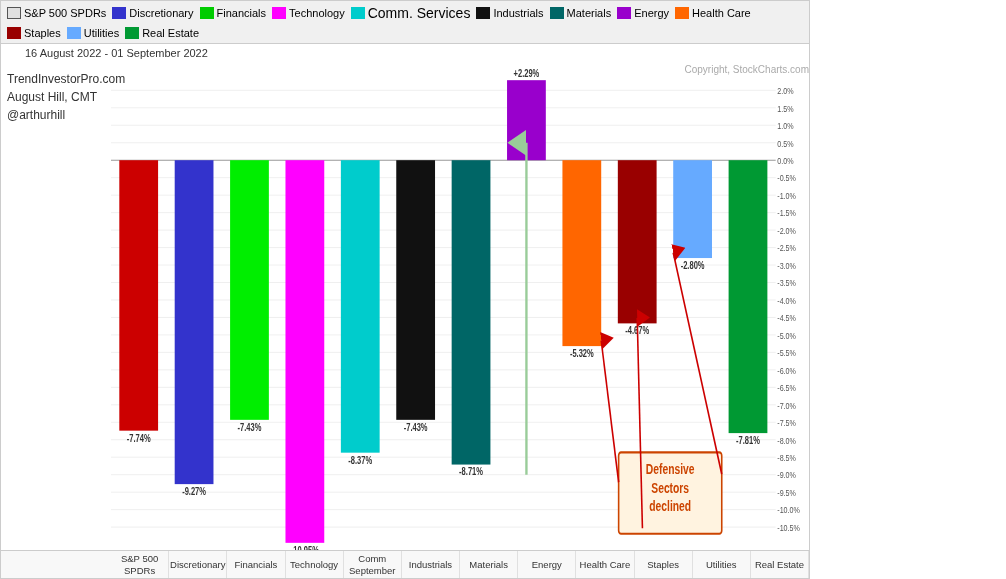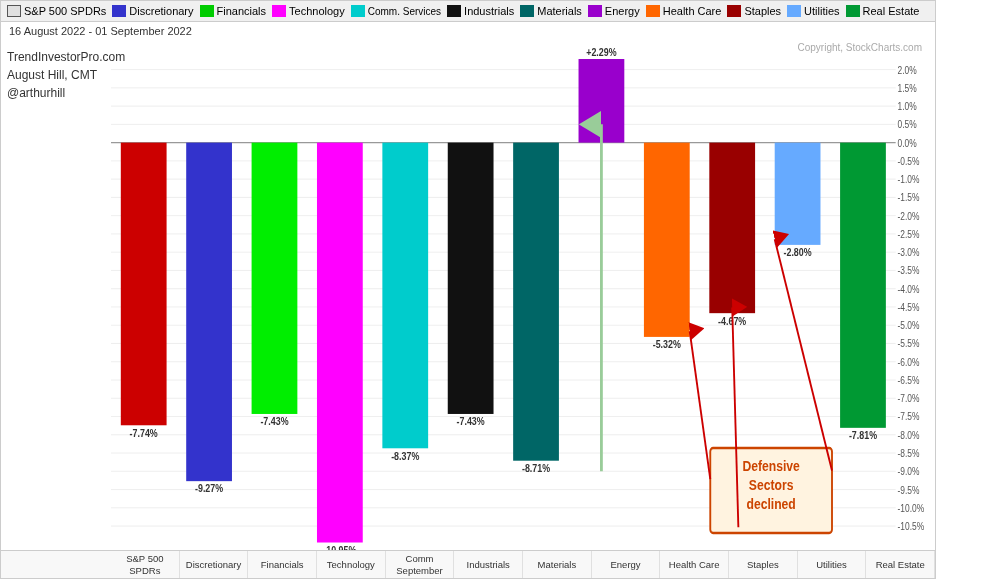--- a/index.html
+++ b/index.html
@@ -4,21 +4,21 @@
   <style>
     * { margin: 0; padding: 0; box-sizing: border-box; }
     body {
       font-family: Arial, sans-serif;
       background: #fff;
       width: 1006px;
       height: 579px;
       overflow: hidden;
     }
     .chart-container {
-      width: 936px;
+      width: 810px;
       height: 579px;
       background: #fff;
       border: 1px solid #ccc;
       display: flex;
       flex-direction: column;
     }
     
     .legend {
       display: flex;
       align-items: center;
@@ -36,21 +36,21 @@
       white-space: nowrap;
     }
     .legend-color {
       width: 14px;
       height: 12px;
       display: inline-block;
       border: 1px solid #333;
     }
     
     .date-range {
-      padding: 3px 8px;
+      padding: 3px 24px;
       font-size: 11px;
       color: #333;
     }
     
     .chart-area {
       display: flex;
       flex: 1;
       position: relative;
     }
     .chart-left {
@@ -67,21 +67,21 @@
       margin-top: 4px;
     }
     .chart-main {
       flex: 1;
       position: relative;
       overflow: hidden;
     }
     .copyright {
       position: absolute;
       top: 2px;
-      right: 13px;
+      right: 0;
       font-size: 10px;
       color: #aaa;
     }
     
     .bottom-labels {
       display: flex;
       border-top: 1px solid #ccc;
       background: #f8f8f8;
       height: 28px;
     }
@@ -123,21 +123,21 @@
         <div class="legend-item">
           <span class="legend-color" style="background:#00cc00;border-color:#00cc00;"></span>
           <span style="font-size:11px;">Financials</span>
         </div>
         <div class="legend-item">
           <span class="legend-color" style="background:#ff00ff;border-color:#ff00ff;"></span>
           <span style="font-size:11px;">Technology</span>
         </div>
         <div class="legend-item">
           <span class="legend-color" style="background:#00cccc;border-color:#00cccc;"></span>
-          <span style="font-size:10px;">Comm. Services</span>
+          <span style="font-size:14px;">Comm. Services</span>
         </div>
         <div class="legend-item">
           <span class="legend-color" style="background:#111111;border-color:#111111;"></span>
           <span style="font-size:11px;">Industrials</span>
         </div>
         <div class="legend-item">
           <span class="legend-color" style="background:#006666;border-color:#006666;"></span>
           <span style="font-size:11px;">Materials</span>
         </div>
         <div class="legend-item">

